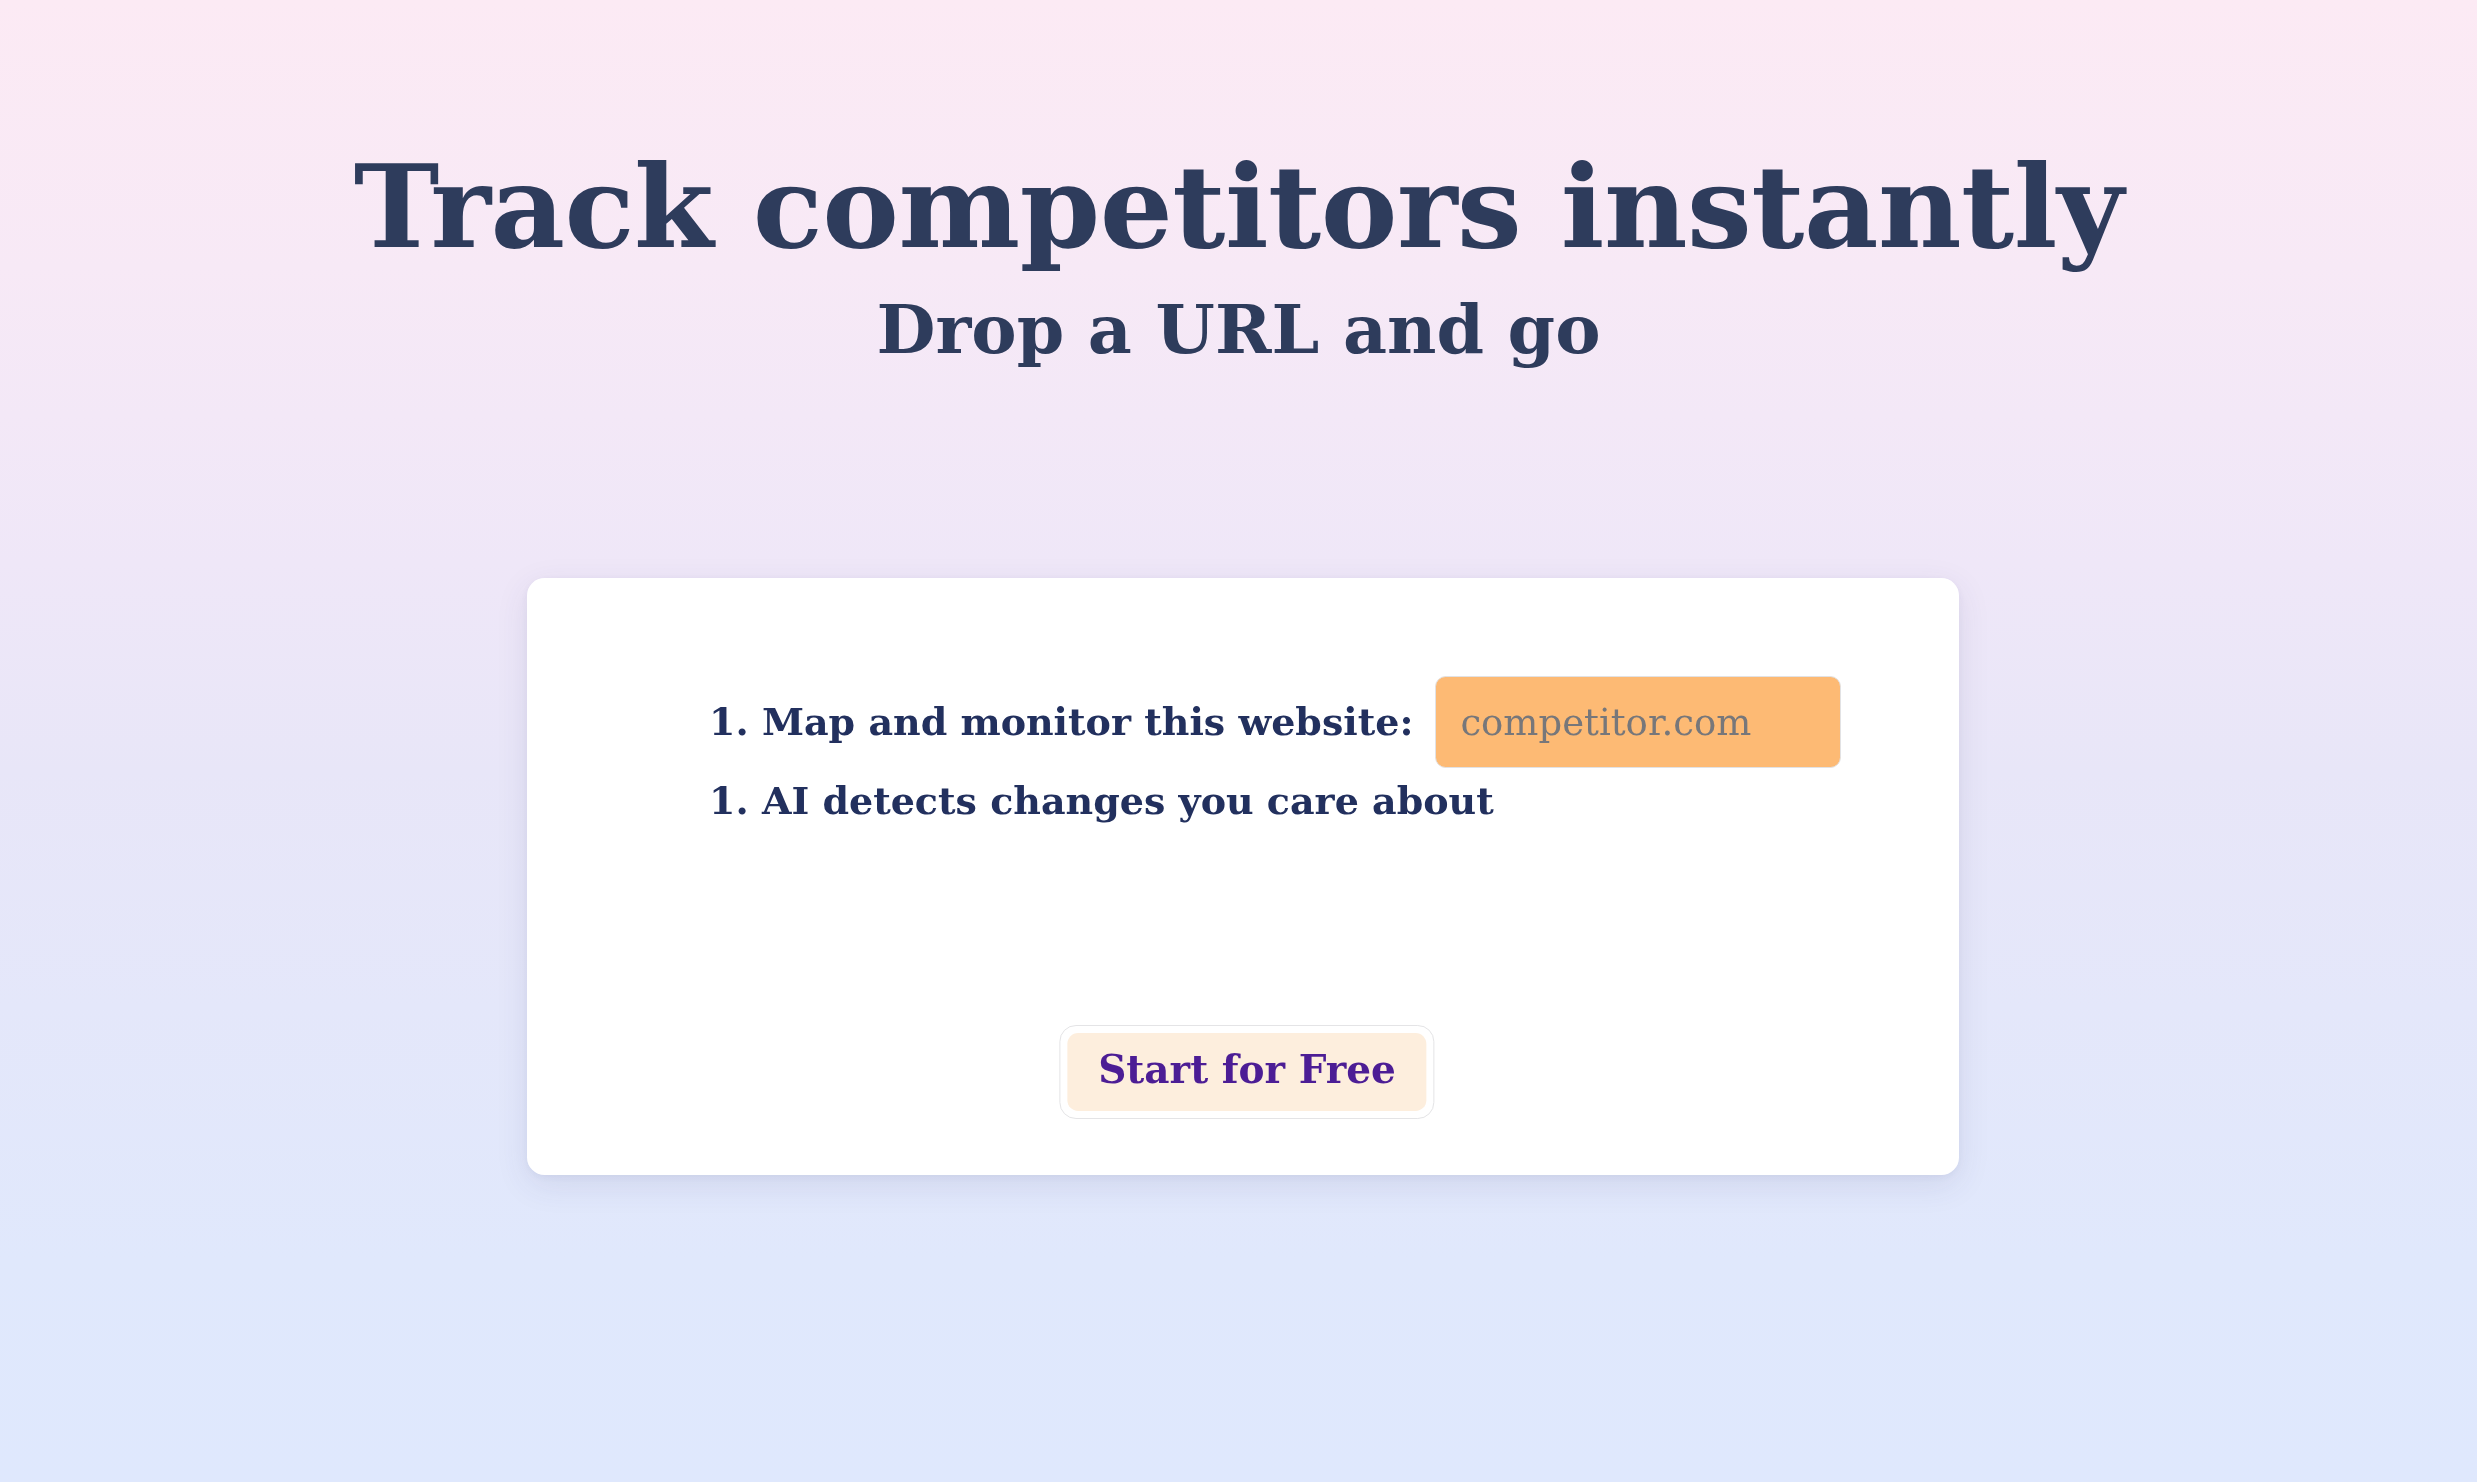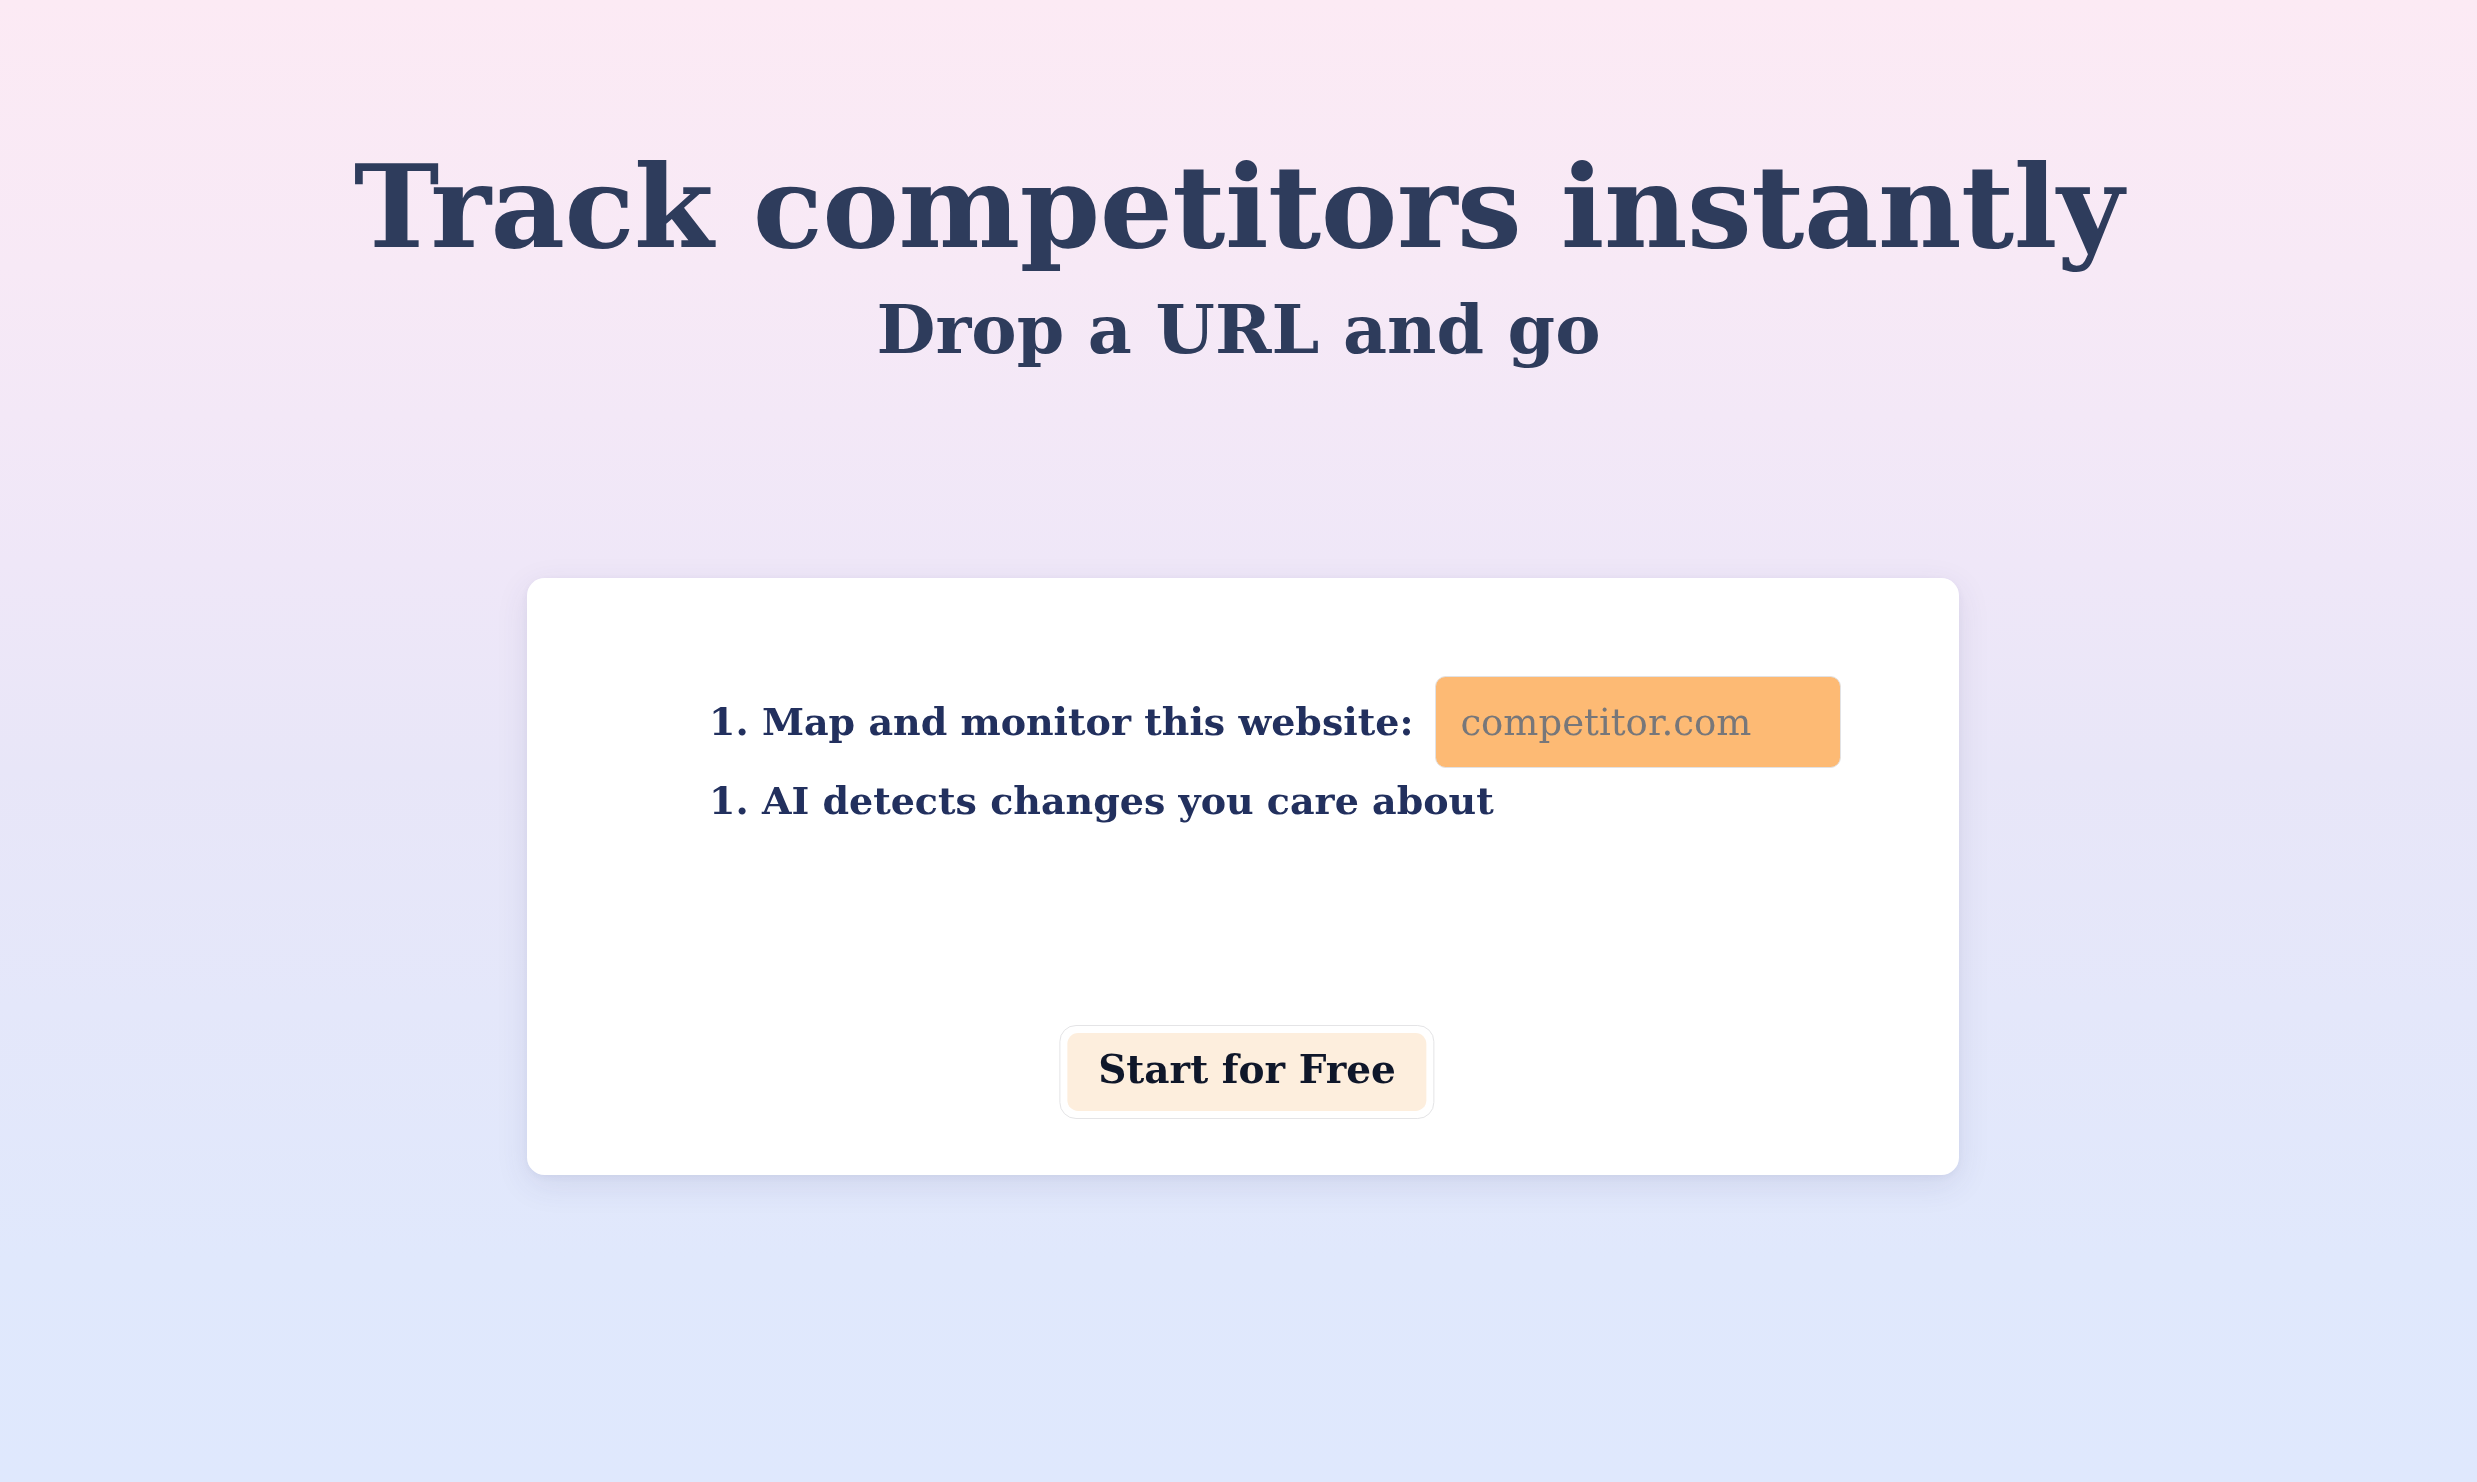--- a/index.html
+++ b/index.html
@@ -130,21 +130,21 @@
   .cta-button {
     display: block;
     padding: 17.6px 31px 21.5px;
     border: none;
     border-radius: 10.7px;
     background: #fdeedd;
     font-family: "DejaVu Serif", "Liberation Serif", serif;
     font-weight: 700;
     font-size: 39px;
     line-height: 1;
-    color: #0f172a;
+    color: #4c1d95;
     cursor: pointer;
     white-space: nowrap;
   }
 </style>
 </head>
 <body>
 
 <div class="page">
 
   <div class="hero">

